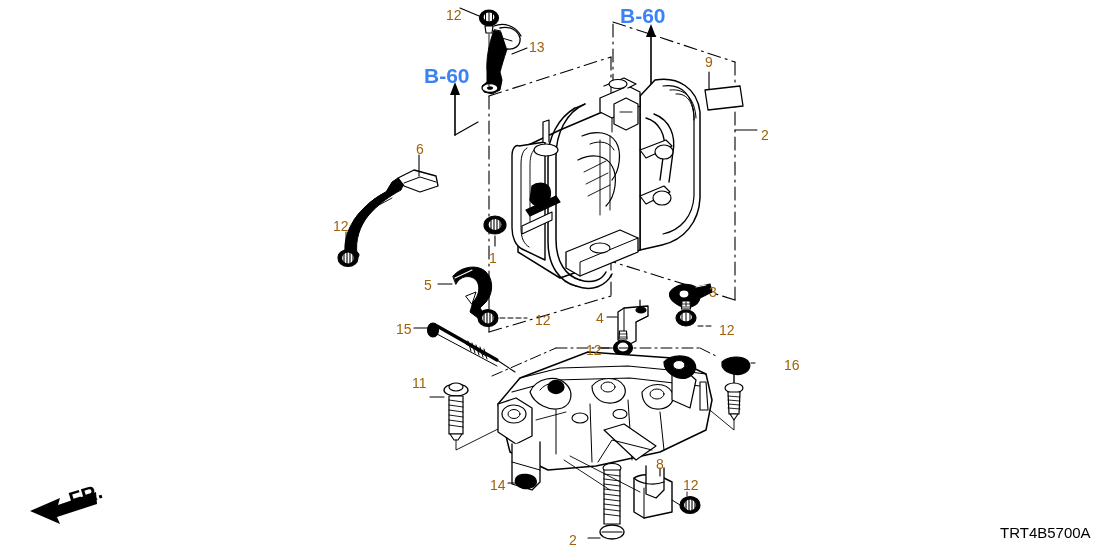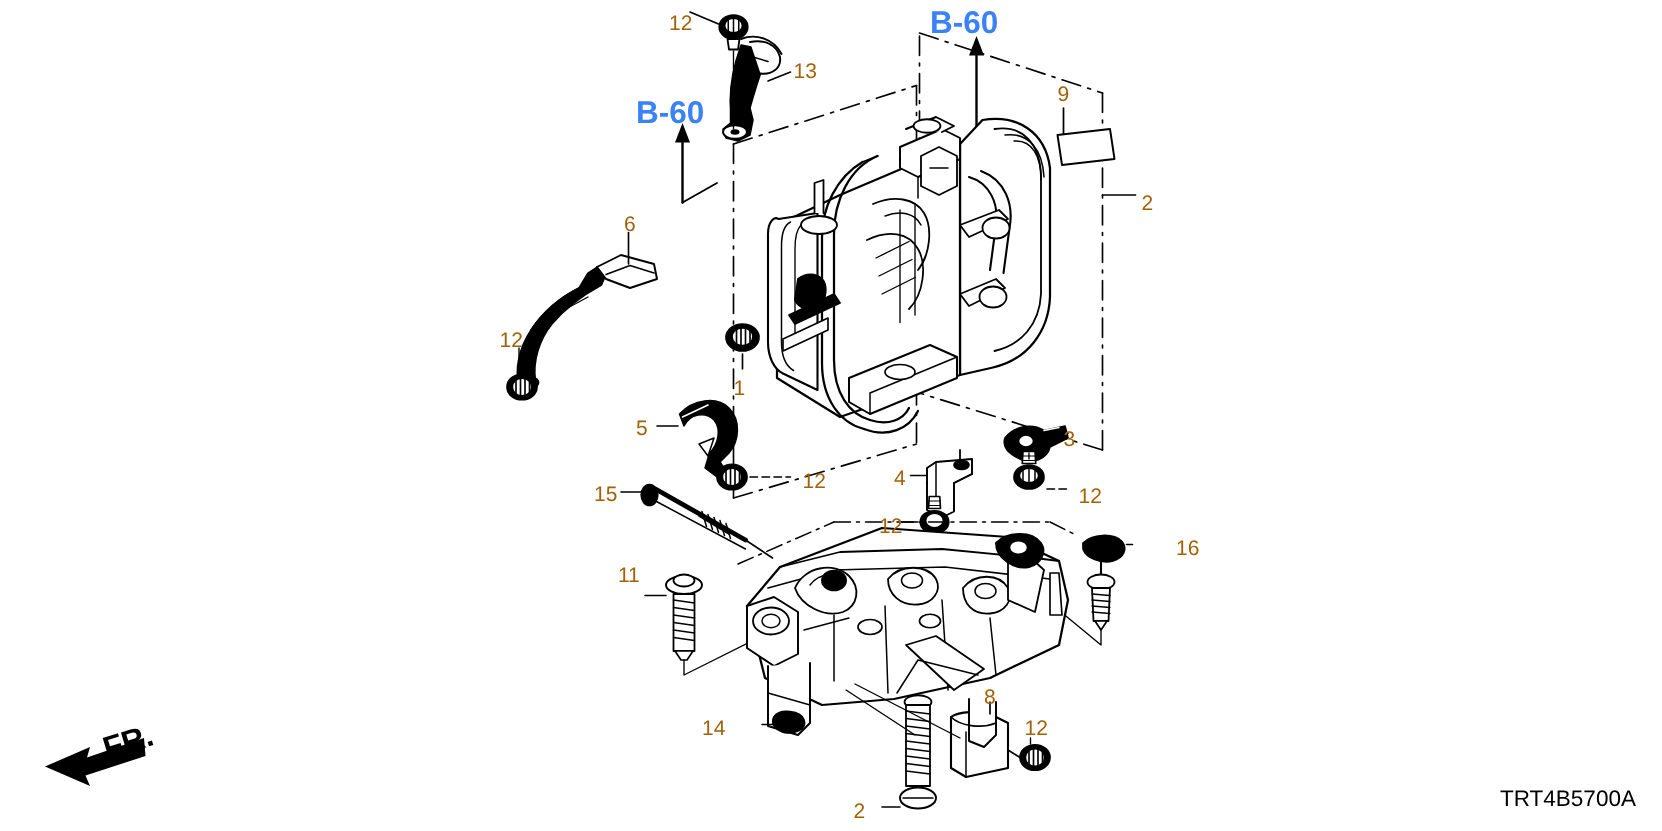--- a/index.html
+++ b/index.html
@@ -354,21 +354,21 @@
   <div class="callout" style="left:489px;top:251px;">1</div>
   <div class="callout" style="left:424px;top:278px;">5</div>
   <div class="callout" style="left:709px;top:285px;">3</div>
   <div class="callout" style="left:535px;top:313px;">12</div>
   <div class="callout" style="left:596px;top:311px;">4</div>
   <div class="callout" style="left:719px;top:323px;">12</div>
   <div class="callout" style="left:396px;top:322px;">15</div>
   <div class="callout" style="left:586px;top:343px;">12</div>
   <div class="callout" style="left:784px;top:358px;">16</div>
   <div class="callout" style="left:412px;top:376px;">11</div>
-  <div class="callout" style="left:468px;top:478px;">14</div>
+  <div class="callout" style="left:490px;top:478px;">14</div>
   <div class="callout" style="left:656px;top:457px;">8</div>
   <div class="callout" style="left:683px;top:478px;">12</div>
   <div class="callout" style="left:569px;top:533px;">2</div>
 
   <div class="frtxt" style="left:66px;top:489px;transform:rotate(-17deg);transform-origin:left top;">FR.</div>
 
   <div class="code" style="left:1000px;top:524px;">TRT4B5700A</div>
 
 </div>
 

